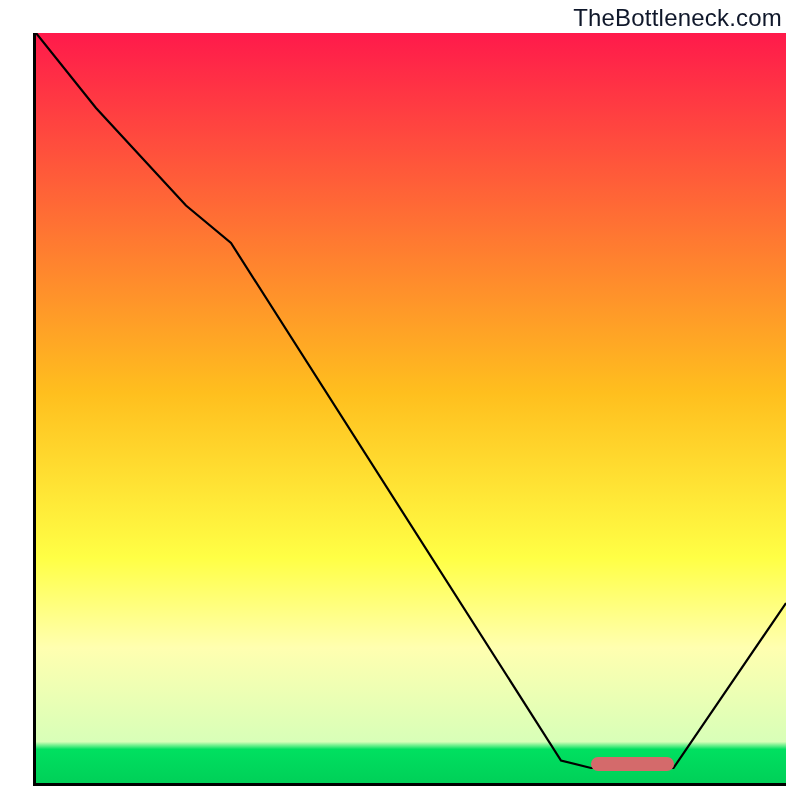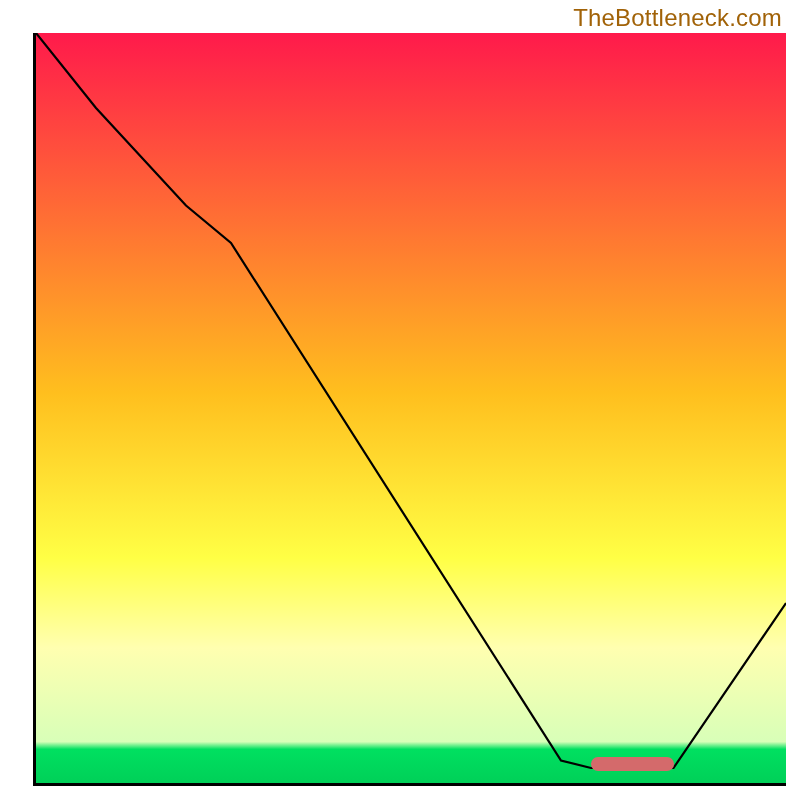--- a/index.html
+++ b/index.html
@@ -13,21 +13,21 @@
   }
   .wrap {
     position: relative;
     width: 800px;
     height: 800px;
   }
   .watermark {
     position: absolute;
     top: 4px;
     right: 18px;
-    color: #a16207;
+    color: #0f172a;
     font-size: 24px;
     font-weight: 400;
     letter-spacing: 0.2px;
     z-index: 10;
     user-select: none;
   }
   .plot-frame {
     position: absolute;
     left: 33px;
     top: 33px;

